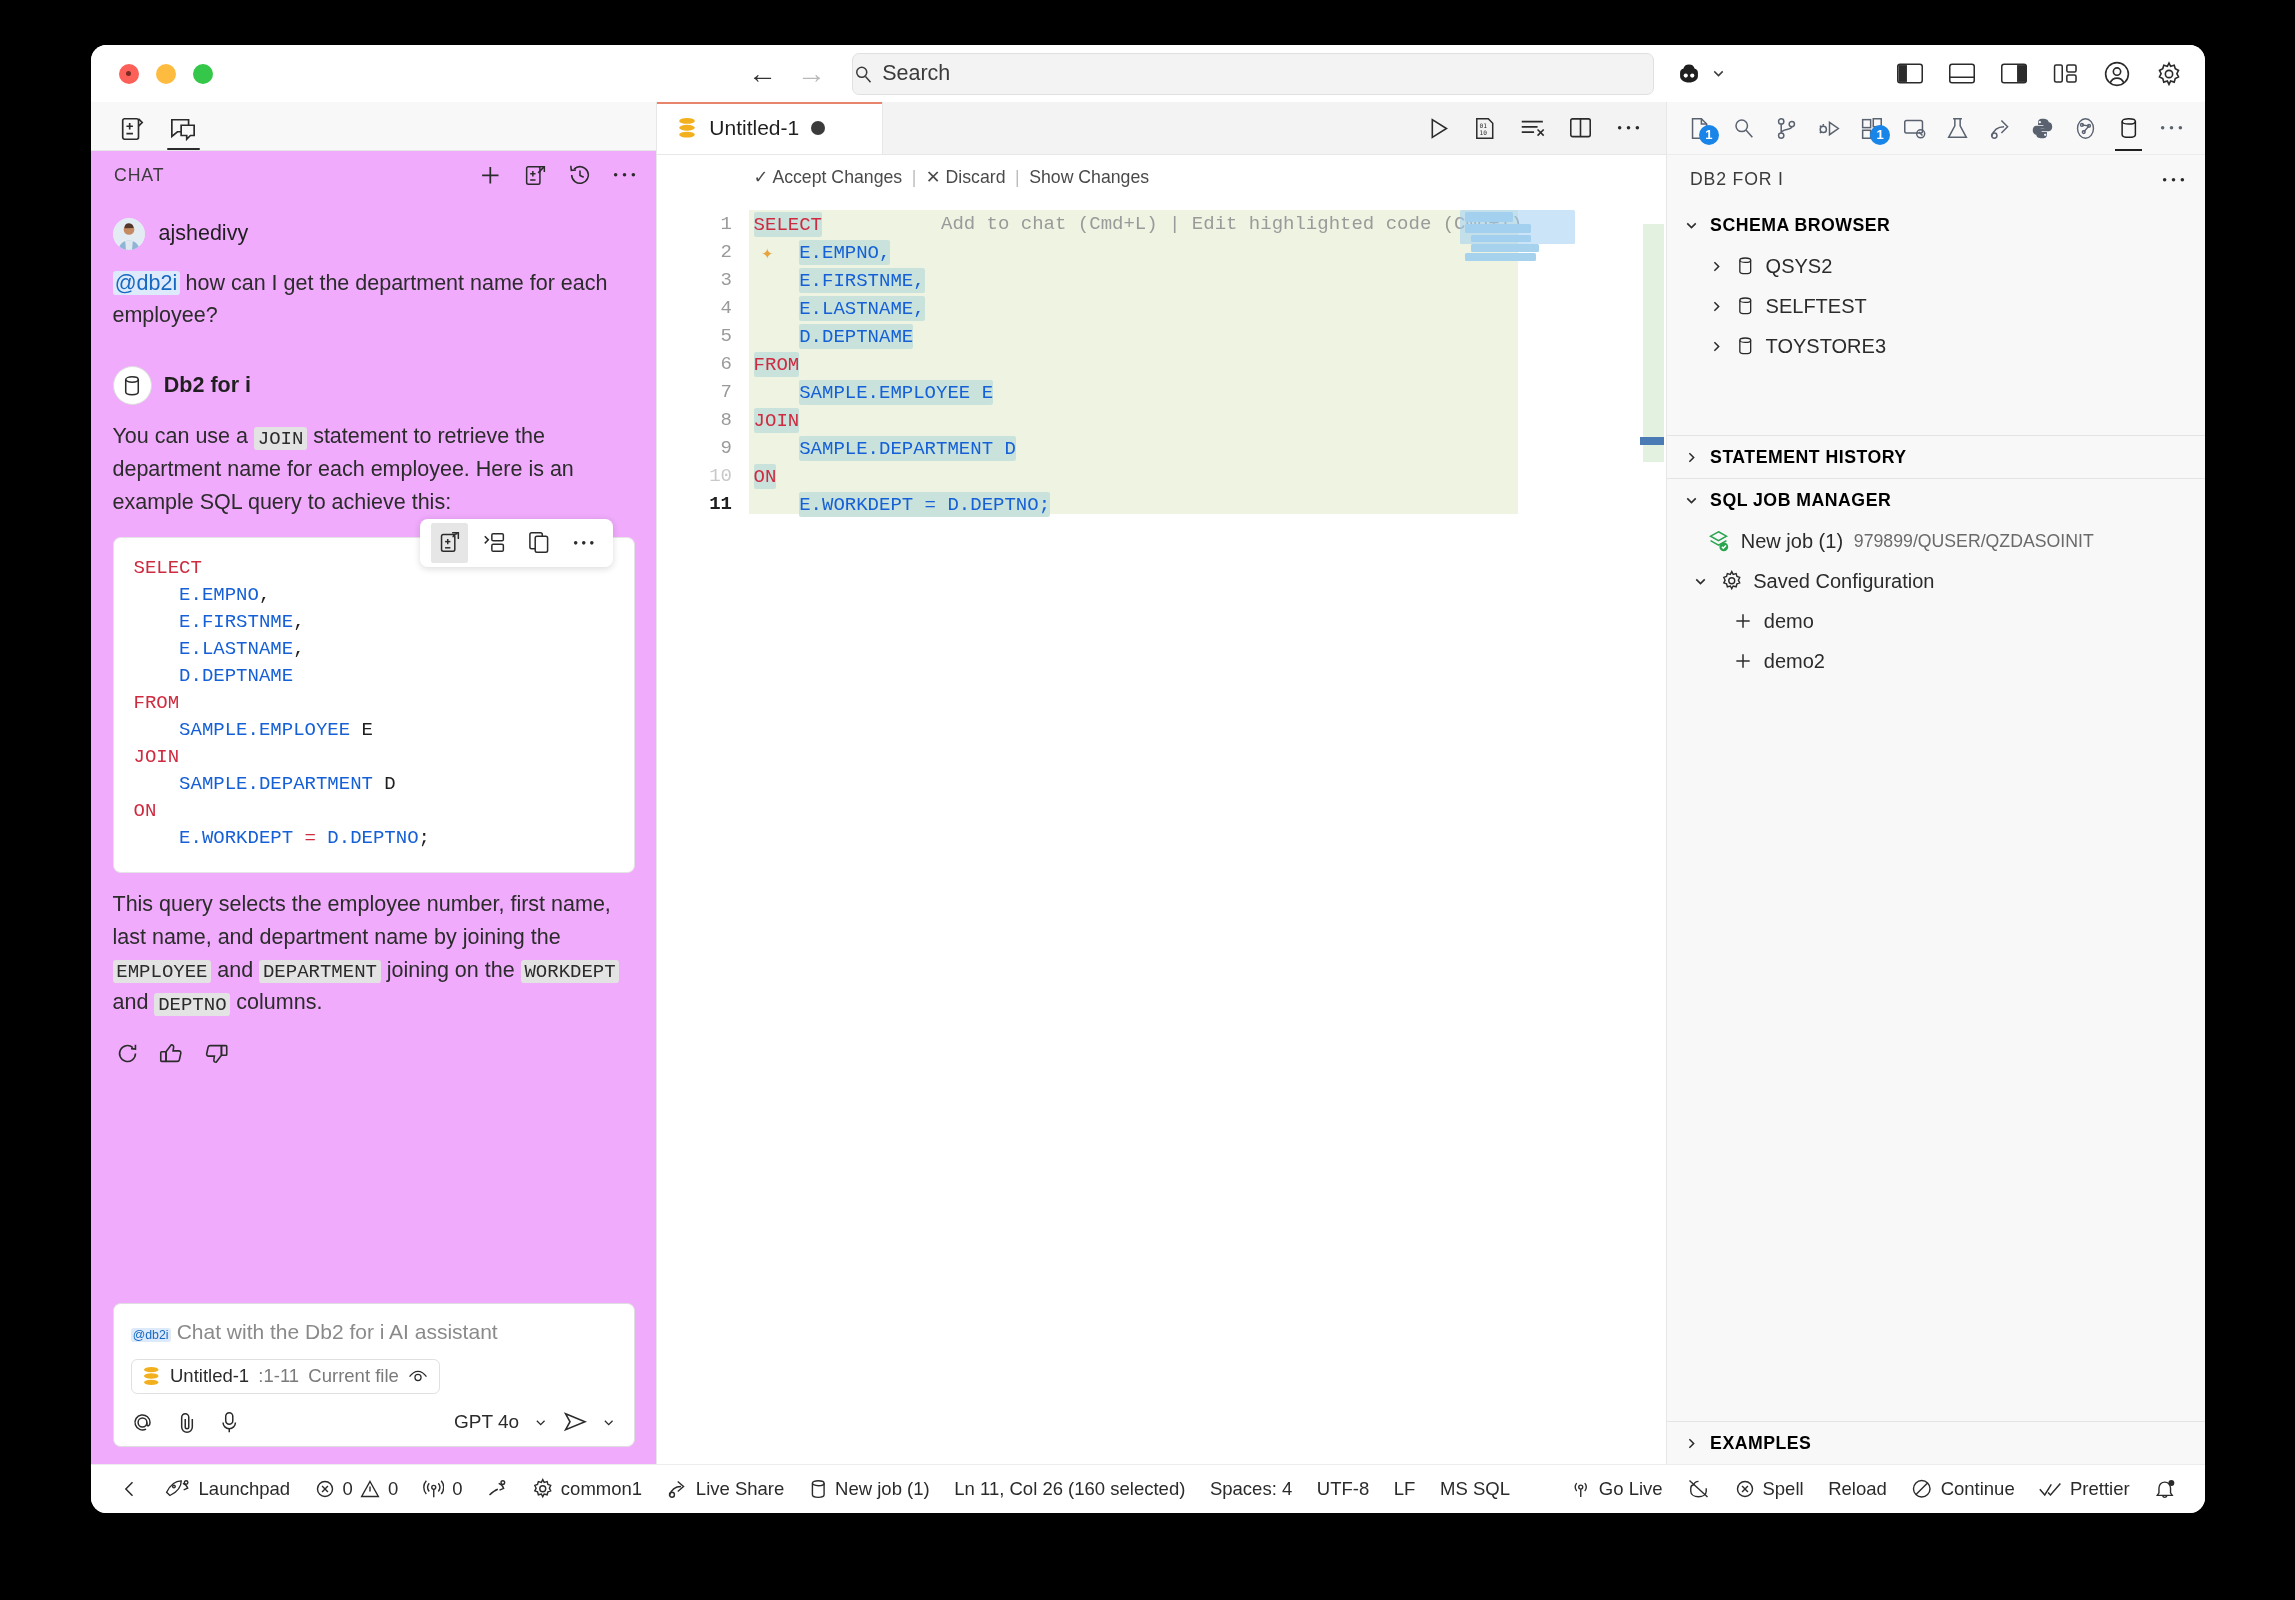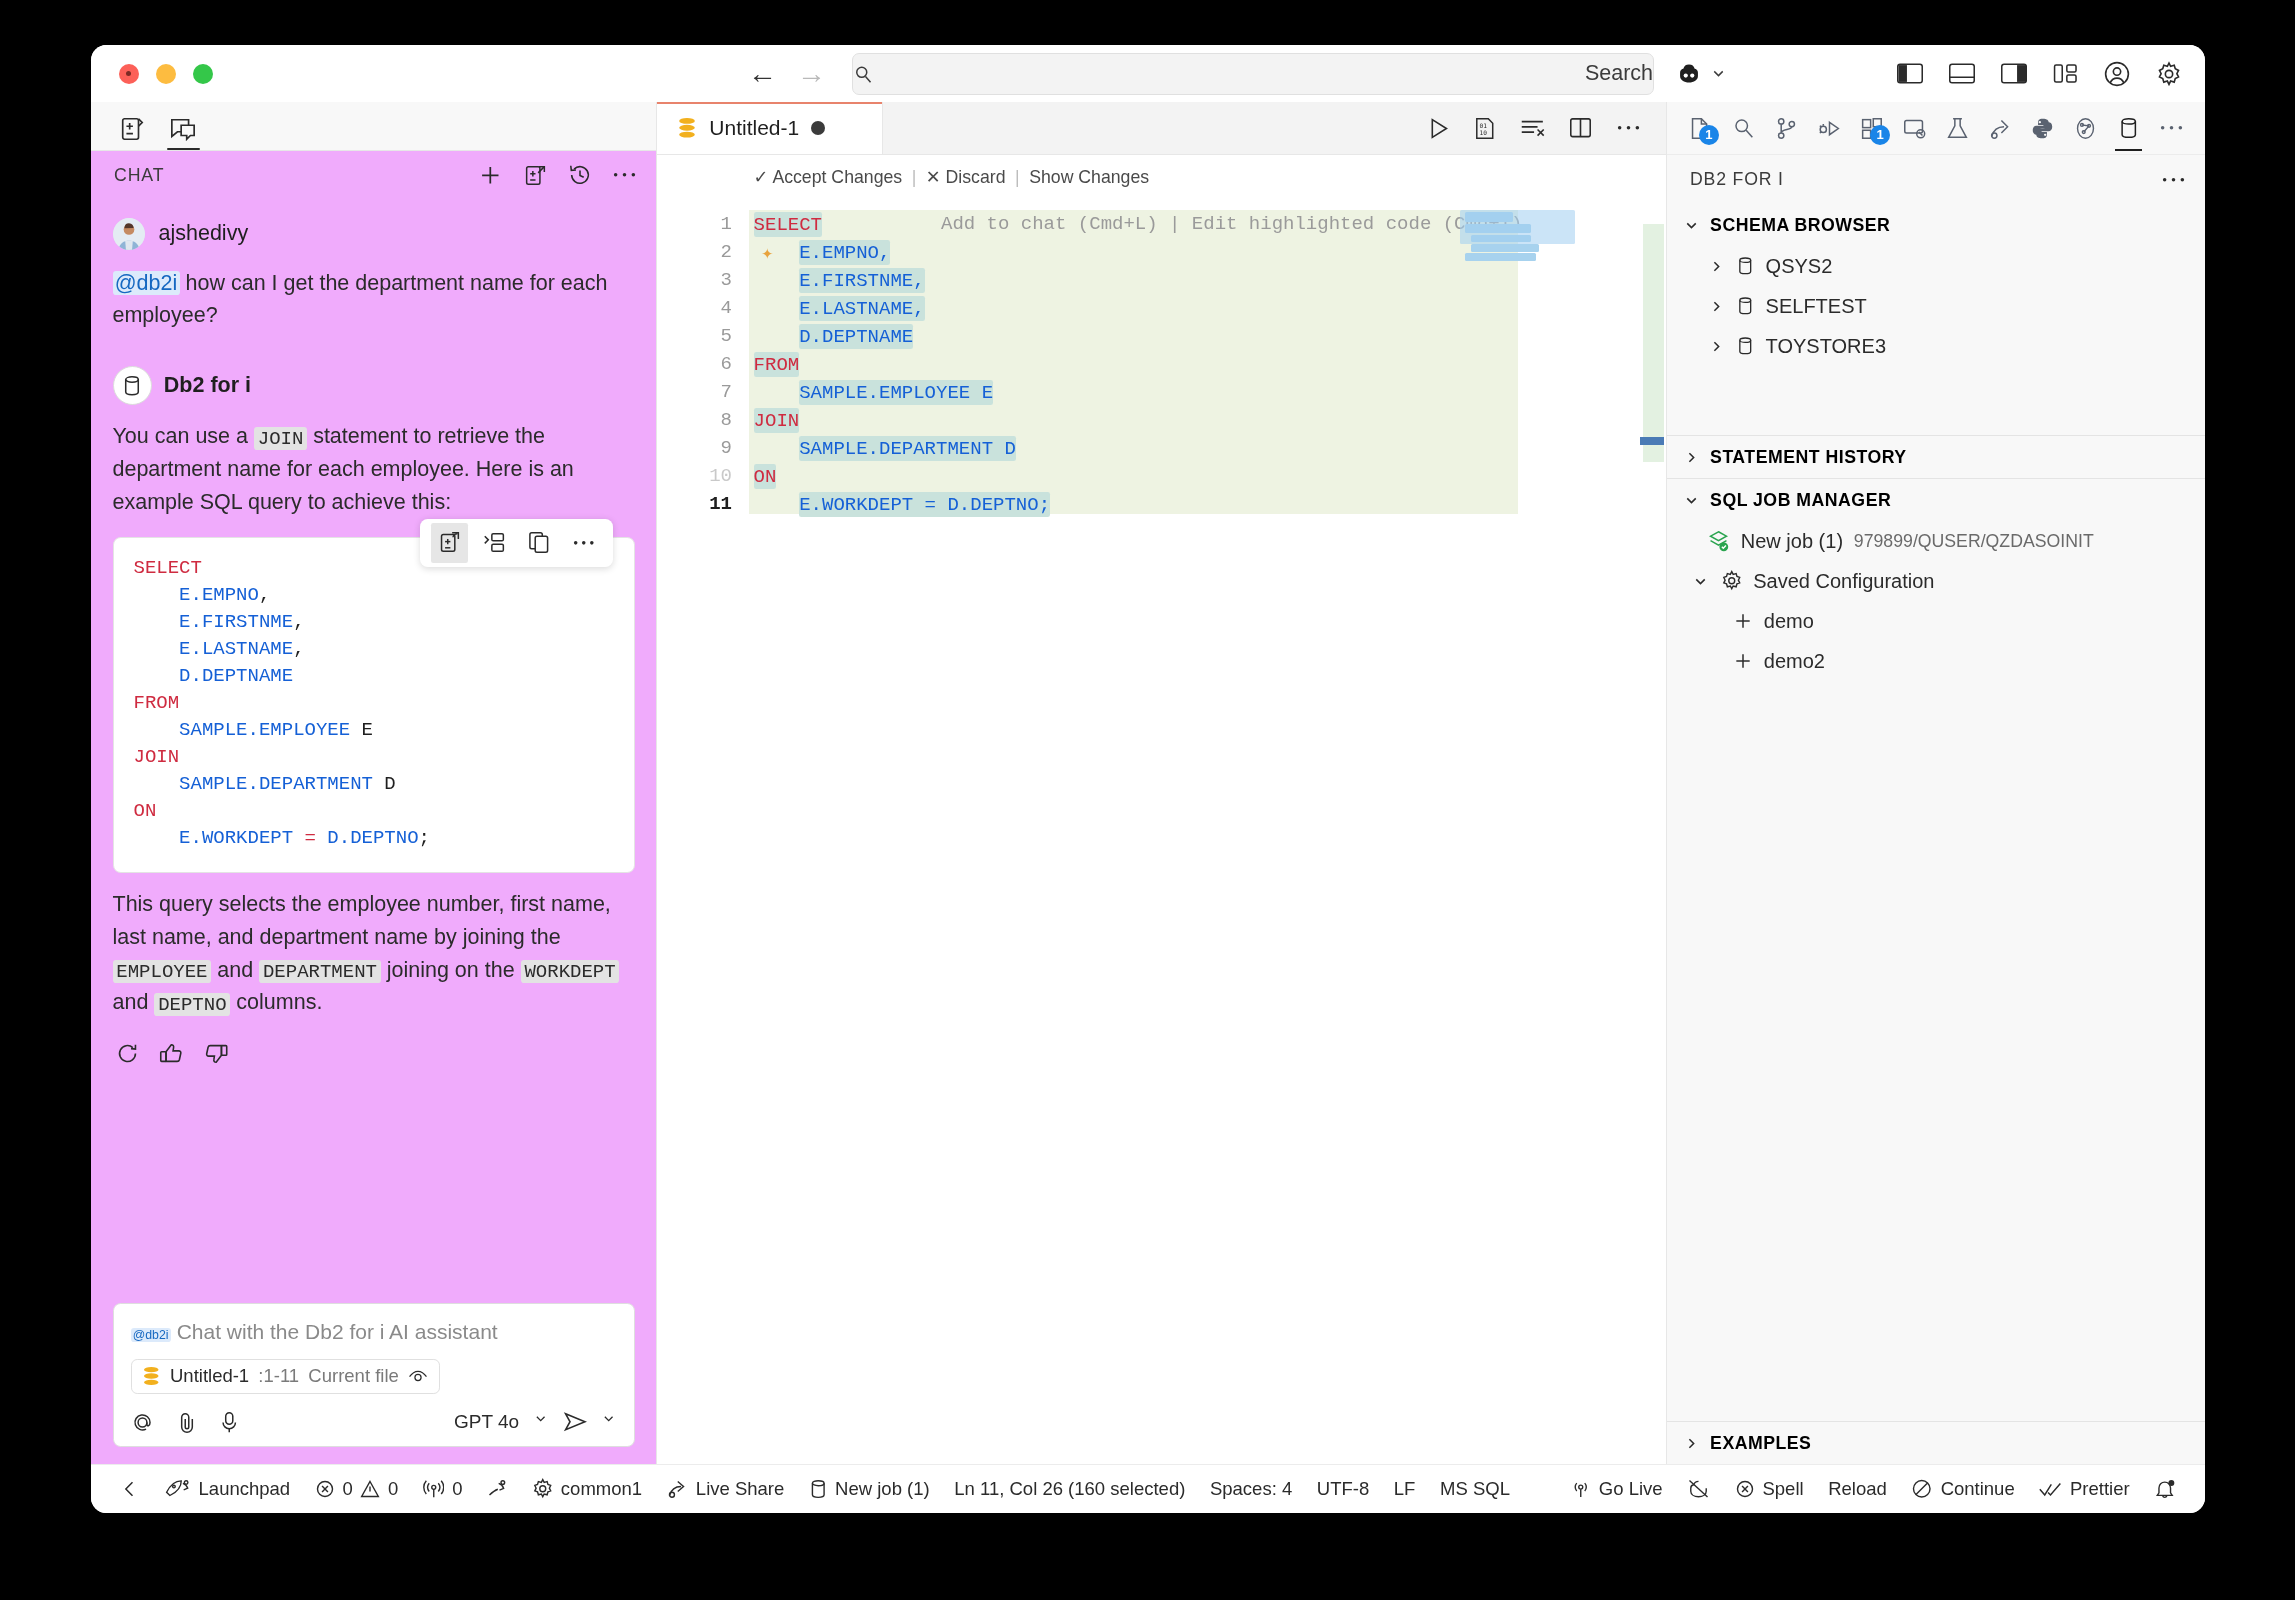--- a/index.html
+++ b/index.html
@@ -23,21 +23,21 @@
   .dot.yellow{background:#fdbc40;}
   .dot.green{background:#34c749;}
   .dot.red::after{content:"";display:block;width:5.4px;height:5.4px;border-radius:50%;background:#7c2a24;margin:7.3px auto;}
 
   .navarrows{position:absolute;left:657px;display:flex;gap:20px;align-items:center;}
   .arrow{font-size:29px;line-height:1;color:#333;}
   .arrow.dim{color:#b9b9b9;}
 
   .searchbar{
     position:absolute;left:761px;width:800px;height:40px;border:0.8px solid #e0e0e0;
-    background:#f3f3f3;border-radius:7px;display:flex;align-items:center;justify-content:space-between;gap:9.2px;
+    background:#f3f3f3;border-radius:7px;display:flex;align-items:center;justify-content:flex-start;gap:9.2px;
   }
   .searchbar .stext{font-size:21.5px;color:#3b3b3b;}
   .tb-right{position:absolute;right:23px;display:flex;align-items:center;gap:26px;}
   .tb-ico{display:flex;align-items:center;justify-content:center;color:#2b2b2b;}
   .copilot-wrap{position:absolute;left:1585px;display:flex;align-items:center;gap:7.7px;}
 
   
   .bodyrow{flex:1;display:flex;min-height:0;}
 
   
@@ -86,21 +86,21 @@
     border:0.8px solid #dedede;border-radius:7.7px;background:#fff;padding:15.4px 17px 12.3px 17px;
   }
   .placeholder{font-size:21px;color:#8a8a8a;}
   .ctx-chip{
     display:inline-flex;align-items:center;gap:9.2px;border:0.8px solid #e0e0e0;border-radius:6.2px;
     padding:5.4px 10.8px;margin-top:15.4px;font-size:18.5px;color:#2b2b2b;
   }
   .ctx-chip .muted{color:#7a7a7a;}
   .chat-input-bottom{display:flex;align-items:center;margin-top:17px;}
   .cib-left{display:flex;align-items:center;gap:23px;}
-  .cib-right{margin-left:auto;display:flex;align-items:flex-start;gap:14px;}
+  .cib-right{margin-left:auto;display:flex;align-items:center;gap:14px;}
   .model{font-size:19px;color:#2b2b2b;}
 
   
   .editor-col{flex:1;min-width:0;display:flex;flex-direction:column;background:#fff;}
   .tabbar{height:52px;display:flex;align-items:stretch;background:#f3f3f3;border-bottom:0.8px solid #e7e7e7;}
   .tab{
     display:flex;align-items:center;gap:12.3px;padding:0 20px;background:#fff;
     border-right:0.8px solid #e7e7e7;min-width:185px;position:relative;
   }
   .tab::before{content:"";position:absolute;top:0;left:0;right:0;height:2.3px;background:#e8836c;}

